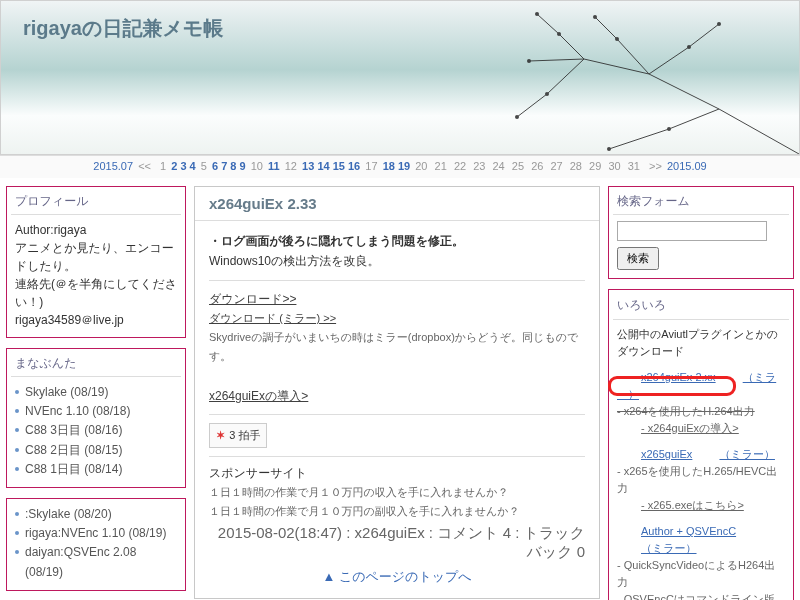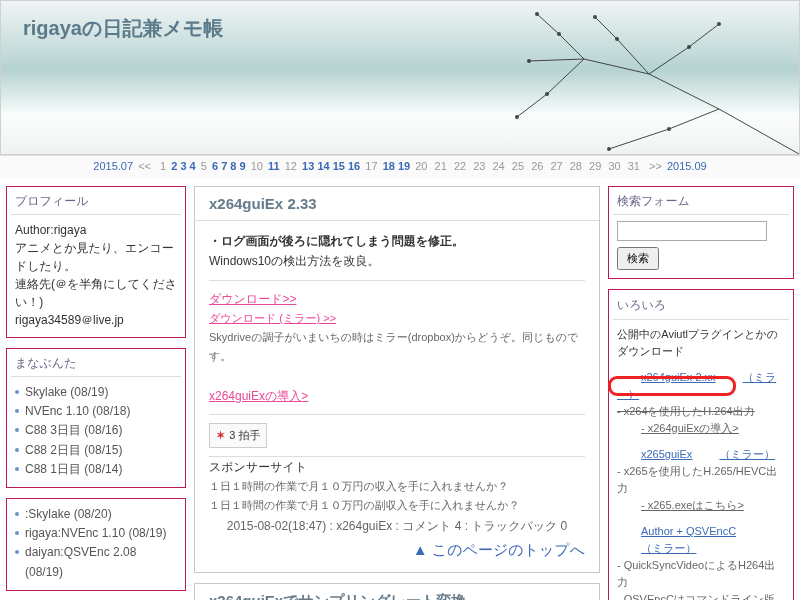--- a/index.html
+++ b/index.html
@@ -23,27 +23,27 @@
   .boxL, .boxR { border: 1px solid #be185d; margin-bottom: 10px; padding: 6px 8px 8px; background: #fff; }
   .boxL h3, .boxR h3 { font-size: 12px; color: #668; margin: -2px -4px 6px; padding: 2px 4px 4px; border-bottom: 1px solid #ddd; font-weight: normal; }
   .boxL p { line-height: 1.5; }
   ul.side { list-style: none; }
   ul.side li { position: relative; padding-left: 10px; line-height: 1.6; color: #555; }
   ul.side li::before { content: ""; position: absolute; left: 0; top: 7px; width: 4px; height: 4px; background: #6a94c9; border-radius: 50%; }
   .article { border: 1px solid #c8c8c8; background: #fff; margin-bottom: 10px; padding: 0 0 6px; }
   .article h2 { font-size: 15px; color: #667b8a; padding: 8px 14px; border-bottom: 1px solid #ddd; font-weight: bold; }
   .article .body { padding: 10px 14px 4px; line-height: 1.7; font-size: 12px; }
   .article .body hr { border: none; border-top: 1px solid #ddd; margin: 8px 0; }
-  .article .body a { color: #ec4899; text-decoration: underline; }
+  .article .body a { color: #404040; text-decoration: underline; }
   .small { font-size: 11px; color: #666; }
   .clap { display:inline-flex; align-items:center; gap:4px; border:1px solid #ccc; padding:2px 6px; font-size:11px; background:#fafafa;}
   .clap .star{ color:#d33; font-weight:bold; }
-  .sponsor { margin-top: 8px; border-top: 1px solid #ddd; padding-top: 0; }
-  .meta { font-size: 12px; color: #666; text-align: center; padding: 0 14px 4px; }
-  .topline { text-align: right; font-size: 15px; padding: 2px 14px 6px; }
+  .sponsor { margin-top: 8px; border-top: 1px solid #ddd; padding-top: 6px; }
+  .meta { font-size: 15px; color: #666; text-align: right; padding: 0 14px 4px; }
+  .topline { text-align: center; font-size: 13px; padding: 2px 14px 6px; }
   .topline a { color: #3a6ab5; text-decoration: none; }
   input.search { width: 150px; height: 20px; border: 1px solid #aaa; padding: 0 4px; }
   button.search-btn { font-size: 11px; padding: 2px 8px; margin-top: 6px; }
   .right-list { font-size: 11px; line-height: 1.55; }
   .right-list a { color: #3a6ab5; text-decoration: underline; margin-left: 24px; }
   .right-list .blk { margin-bottom: 9px; }
   .right-list .sub { color: #666; }
   .highlight-box { position: absolute; border: 3px solid #e22; border-radius: 9px; pointer-events:none; }
   .col-right-wrap { position: relative; }
 </style>

